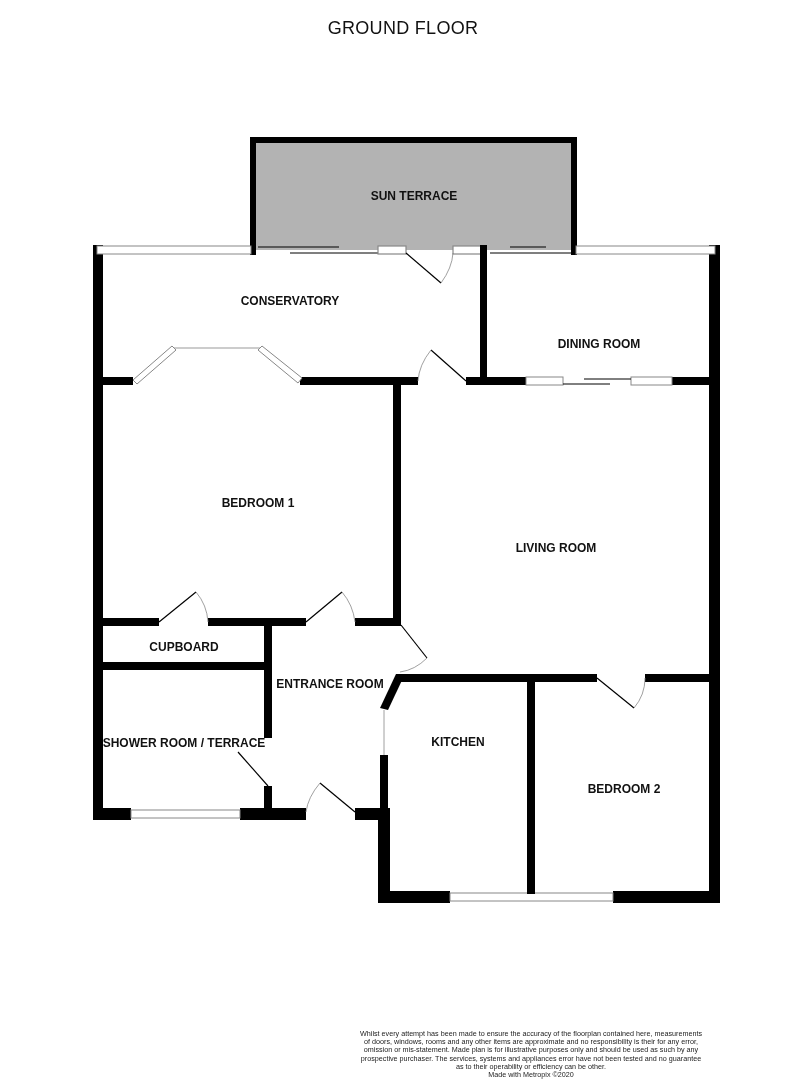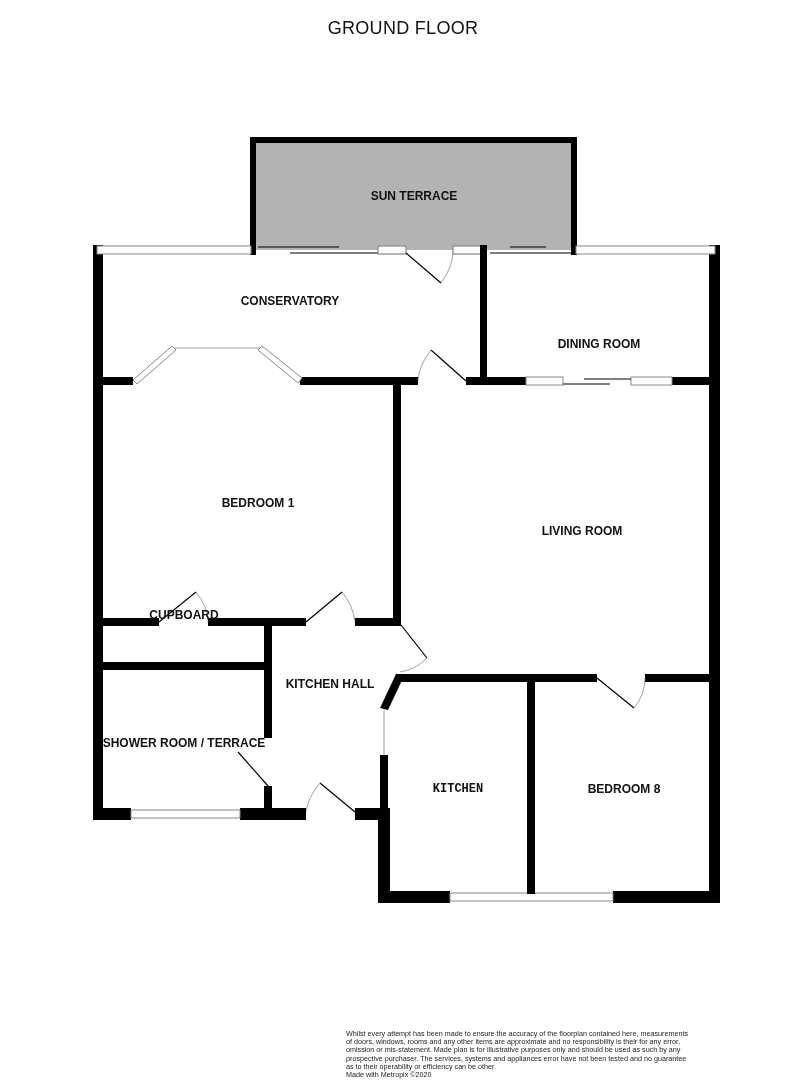--- a/index.html
+++ b/index.html
@@ -1,20 +1,20 @@
 <!DOCTYPE html>
 <html><head>
 <meta charset="utf-8">
 <style>
   html, body { margin:0; padding:0; background:#ffffff; }
   body { width:812px; height:1080px; position:relative; overflow:hidden; font-family:"Liberation Sans", sans-serif; }
   .title { position:absolute; top:18px; left:0; width:792px; text-align:center; font-size:18px; color:#111; letter-spacing:0.3px;padding-left:7px; }
   svg.plan { position:absolute; left:0; top:0; }
   .room-label { position:absolute; font-weight:bold; font-size:12px; color:#111; white-space:nowrap; transform:translate(-50%,-50%); }
-  .disclaimer { position:absolute; left:346px; top:1030px; width:370px; text-align:left; font-size:7.2px; line-height:8.2px; color:#222; }
+  .disclaimer { position:absolute; left:346px; top:1030px; width:370px; text-align:center; font-size:7.2px; line-height:8.2px; color:#222; }
 </style>
 </head>
 <body>
 
 <div class="title">GROUND FLOOR</div>
 
 <svg class="plan" width="812" height="1080" viewBox="0 0 812 1080">
 
   <g>
     <rect x="255" y="142" width="317" height="108" fill="#b3b3b3"></rect>
@@ -102,26 +102,26 @@
     <line x1="355" y1="812" x2="320" y2="783"></line>
       <path d="M320 783 Q308 797 306 812" stroke="#888" stroke-width="0.8"></path>
     <line x1="384" y1="710" x2="384" y2="755" stroke="#888" stroke-width="0.8"></line>
   </g>
 </svg>
 
 <div class="room-label" style="left:414px;top:196px;">SUN TERRACE</div>
 <div class="room-label" style="left:290px;top:301px;">CONSERVATORY</div>
 <div class="room-label" style="left:599px;top:318px;margin-top:26px;">DINING ROOM</div>
 <div class="room-label" style="left:248px;top:503px;padding-left:20px;">BEDROOM 1</div>
-<div class="room-label" style="left:556px;top:531px;margin-left:26px;">LIVING ROOM</div>
-<div class="room-label" style="left:184px;top:615px;">CUPBOARD</div>
-<div class="room-label" style="left:330px;top:684px;">KITCHEN HALL</div>
+<div class="room-label" style="left:556px;top:548px;">LIVING ROOM</div>
+<div class="room-label" style="left:184px;top:647px;">CUPBOARD</div>
+<div class="room-label" style="left:330px;top:684px;">ENTRANCE ROOM</div>
 <div class="room-label" style="left:184px;top:743px;">SHOWER ROOM / TERRACE</div>
-<div class="room-label" style="left:458px;top:789px;font-family:Liberation Mono, monospace;">KITCHEN</div>
-<div class="room-label" style="left:624px;top:789px;">BEDROOM 8</div>
+<div class="room-label" style="left:458px;top:742px;">KITCHEN</div>
+<div class="room-label" style="left:624px;top:789px;">BEDROOM 2</div>
 
 <div class="disclaimer">
   <div>Whilst every attempt has been made to ensure the accuracy of the floorplan contained here, measurements</div>
   <div>of doors, windows, rooms and any other items are approximate and no responsibility is their for any error,</div>
   <div>omission or mis-statement. Made plan is for illustrative purposes only and should be used as such by any</div>
   <div>prospective purchaser. The services, systems and appliances error have not been tested and no guarantee</div>
   <div>as to their operability or efficiency can be other.</div>
   <div>Made with Metropix ©2020</div>
 </div>
 

